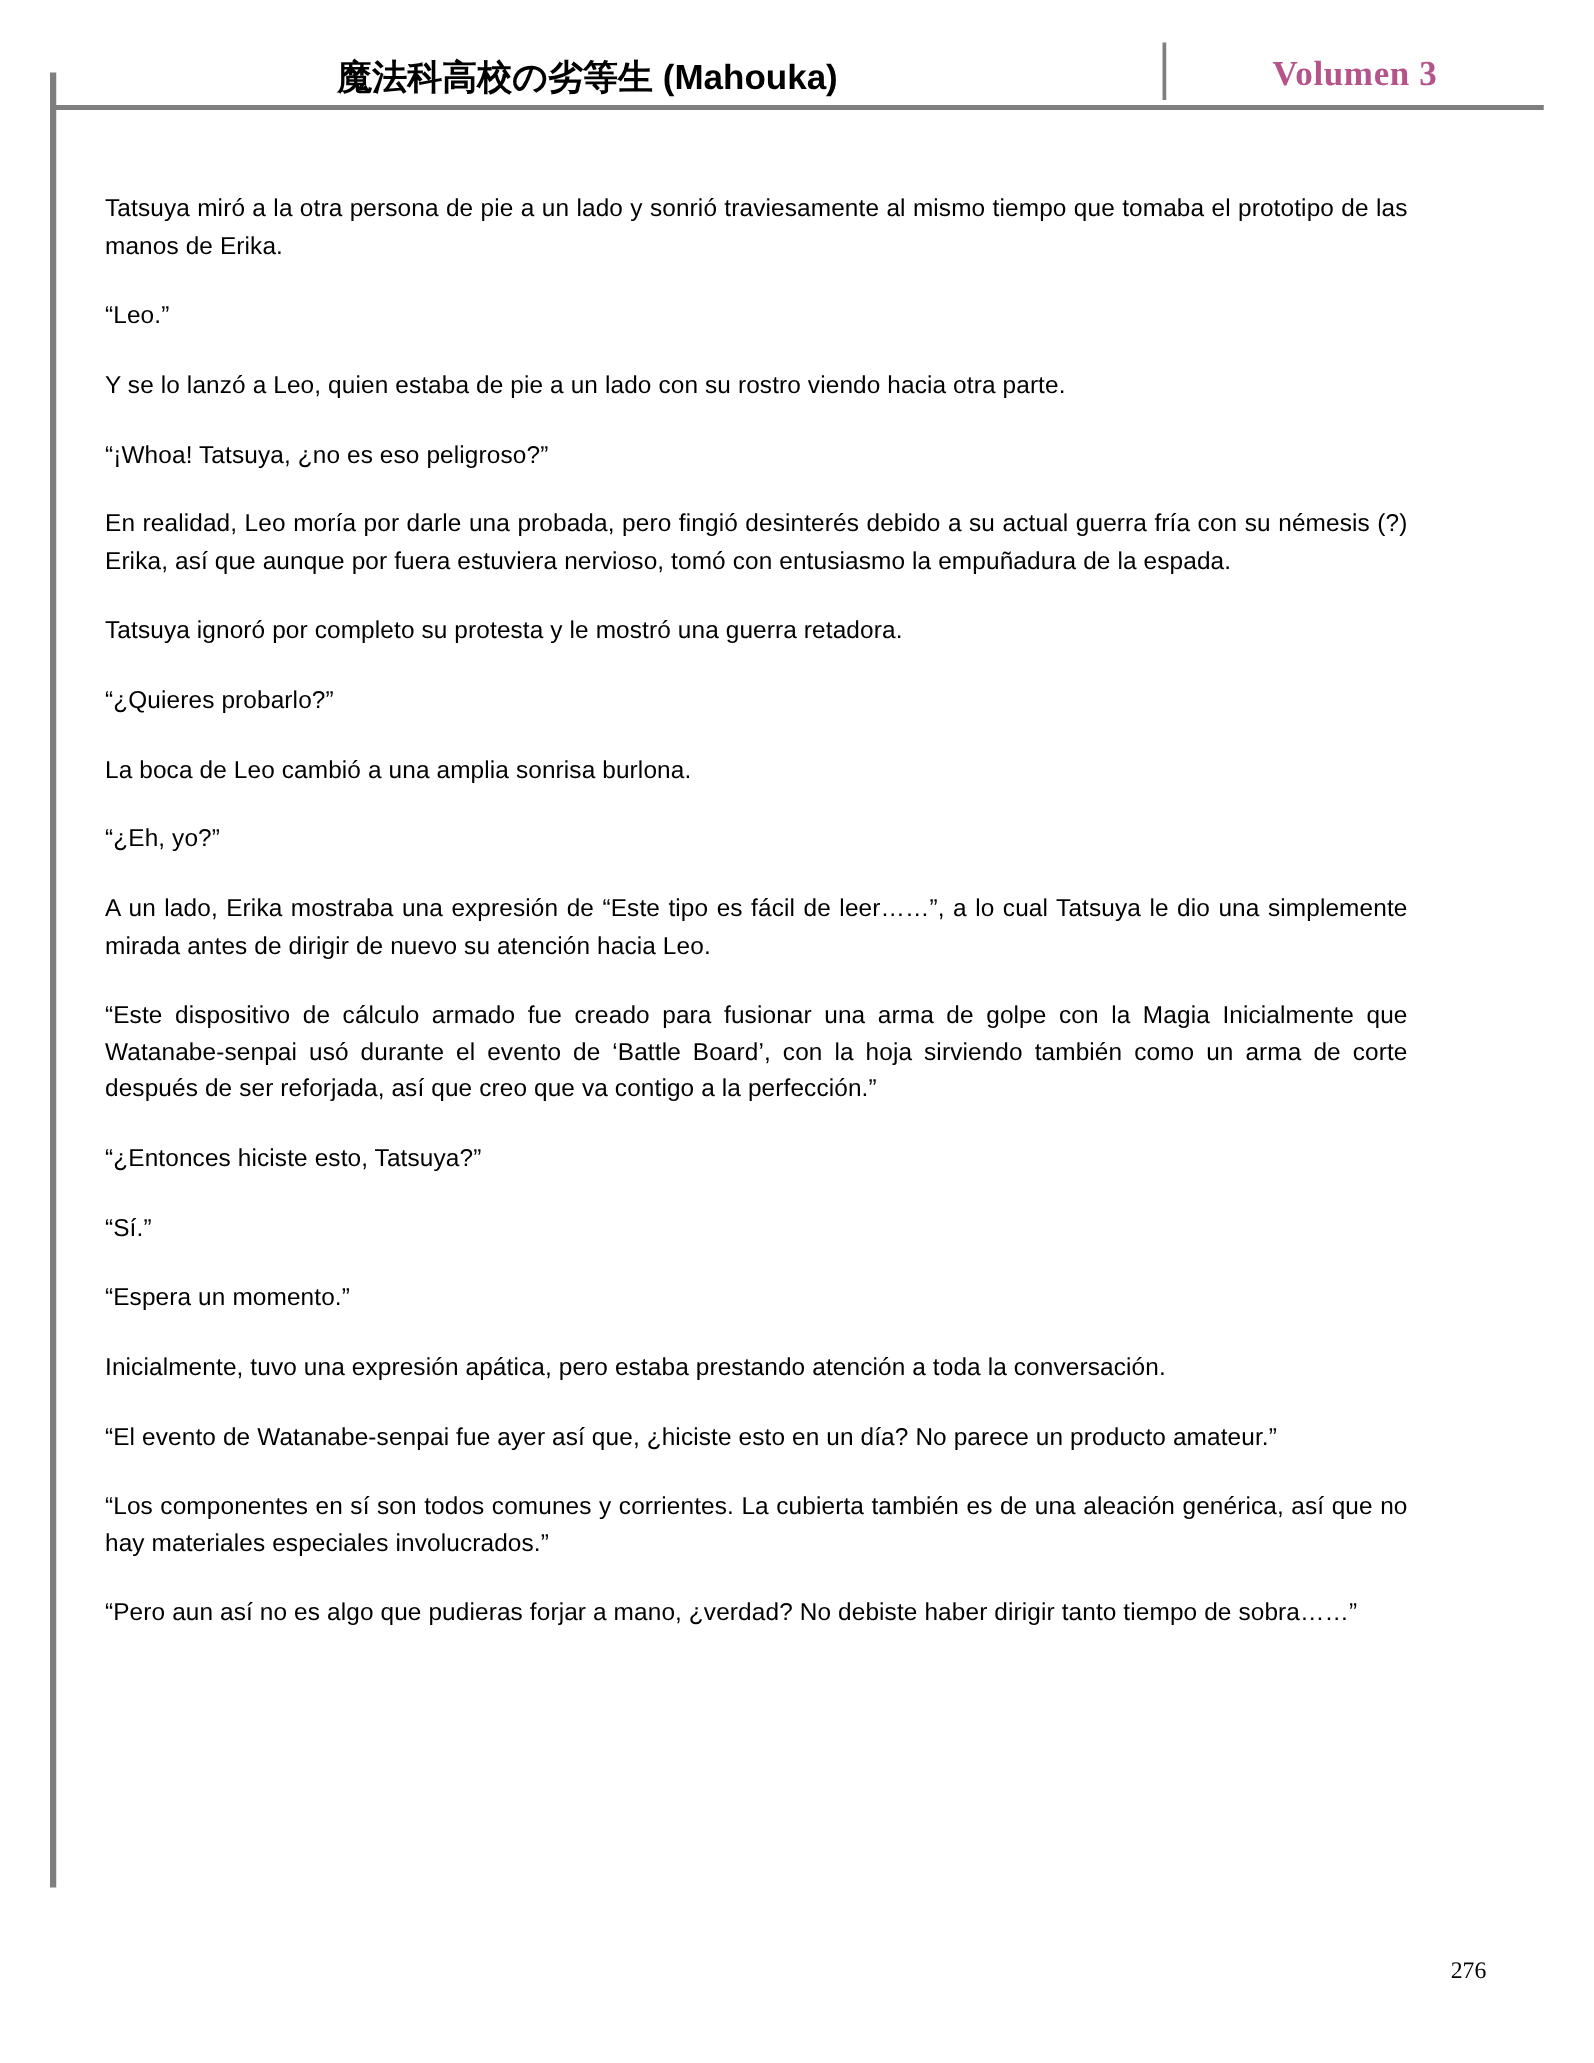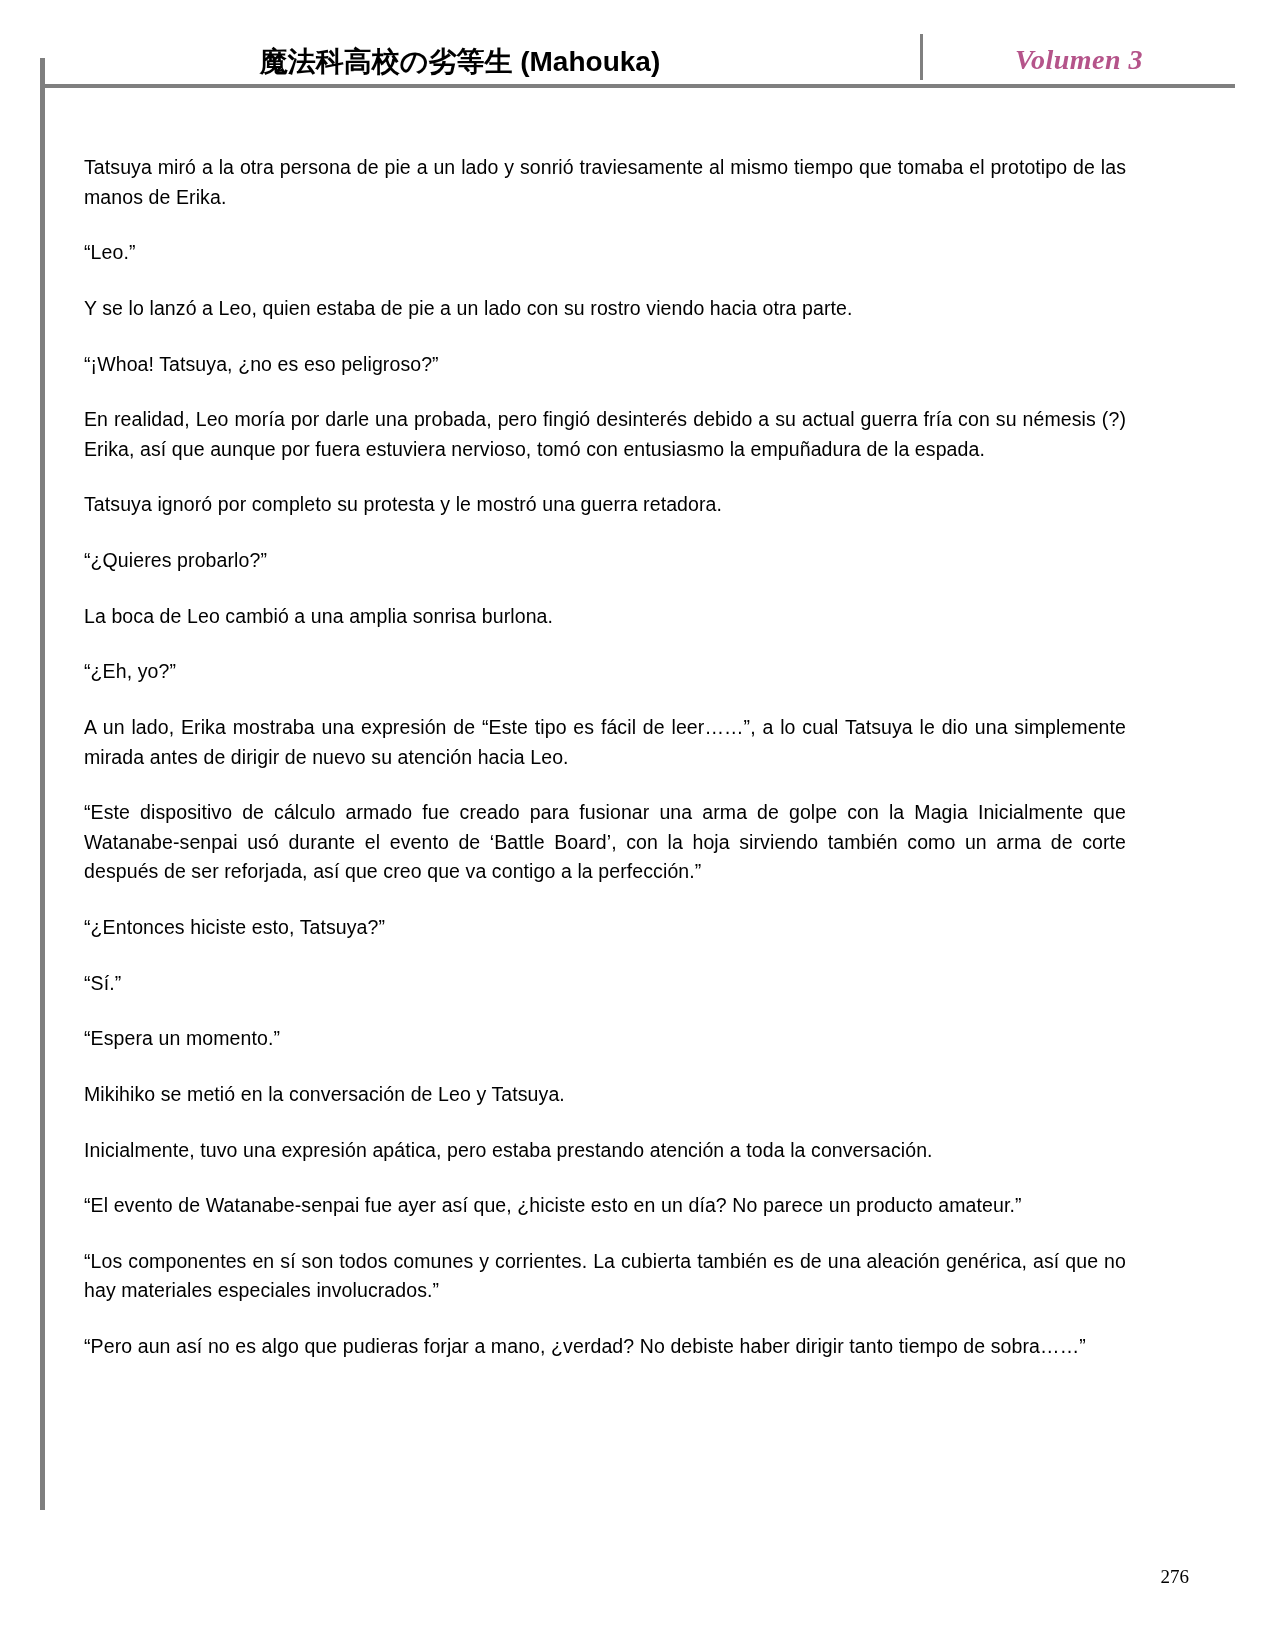--- a/index.html
+++ b/index.html
@@ -27,21 +27,21 @@
     left: 0;
     right: 0;
     top: 26px;
     height: 62px;
   }
   .header-inner {
     display: flex;
     align-items: flex-end;
     justify-content: flex-start;
     height: 56px;
-    padding: 0 40px 0 0;
+    padding: 0 40px 0 10px;
   }
   .header-title {
     flex: 0 0 auto;
     width: 920px;
     text-align: center;
     font-size: 28px;
     font-weight: bold;
     line-height: 1;
     padding-bottom: 6px;
     white-space: nowrap;
@@ -60,21 +60,20 @@
   }
   .header-vol {
     flex: 1 1 auto;
     text-align: center;
     font-family: "Liberation Serif", serif;
     font-size: 28px;
     font-weight: bold;
     color: #b5548a;
     padding-bottom: 6px;
     letter-spacing: 0.5px;
-    font-style: italic;
   }
   .header-rule {
     position: absolute;
     left: 40px;
     right: 40px;
     top: 58px;
     height: 4px;
     background: #7f7f7f;
   }
   
@@ -139,21 +138,20 @@
     <p class="para">En realidad, Leo moría por darle una probada, pero fingió desinterés debido a su actual guerra fría con su némesis (?) Erika, así que aunque por fuera estuviera nervioso, tomó con entusiasmo la empuñadura de la espada.</p>
     <p class="para">Tatsuya ignoró por completo su protesta y le mostró una guerra retadora.</p>
     <p class="para">“¿Quieres probarlo?”</p>
     <p class="para">La boca de Leo cambió a una amplia sonrisa burlona.</p>
     <p class="para">“¿Eh, yo?”</p>
     <p class="para">A un lado, Erika mostraba una expresión de “Este tipo es fácil de leer……”, a lo cual Tatsuya le dio una simplemente mirada antes de dirigir de nuevo su atención hacia Leo.</p>
     <p class="para">“Este dispositivo de cálculo armado fue creado para fusionar una arma de golpe con la Magia Inicialmente que Watanabe-senpai usó durante el evento de ‘Battle Board’, con la hoja sirviendo también como un arma de corte después de ser reforjada, así que creo que va contigo a la perfección.”</p>
     <p class="para">“¿Entonces hiciste esto, Tatsuya?”</p>
     <p class="para">“Sí.”</p>
     <p class="para">“Espera un momento.”</p>
-    <p class="para">Mikihiko se metió en la conversación de Leo y Tatsuya.</p>
     <p class="para">Inicialmente, tuvo una expresión apática, pero estaba prestando atención a toda la conversación.</p>
     <p class="para">“El evento de Watanabe-senpai fue ayer así que, ¿hiciste esto en un día? No parece un producto amateur.”</p>
     <p class="para">“Los componentes en sí son todos comunes y corrientes. La cubierta también es de una aleación genérica, así que no hay materiales especiales involucrados.”</p>
     <p class="para">“Pero aun así no es algo que pudieras forjar a mano, ¿verdad? No debiste haber dirigir tanto tiempo de sobra……”</p>
   </div>
 
   <div class="footer">276</div>
 
 </div>
 

